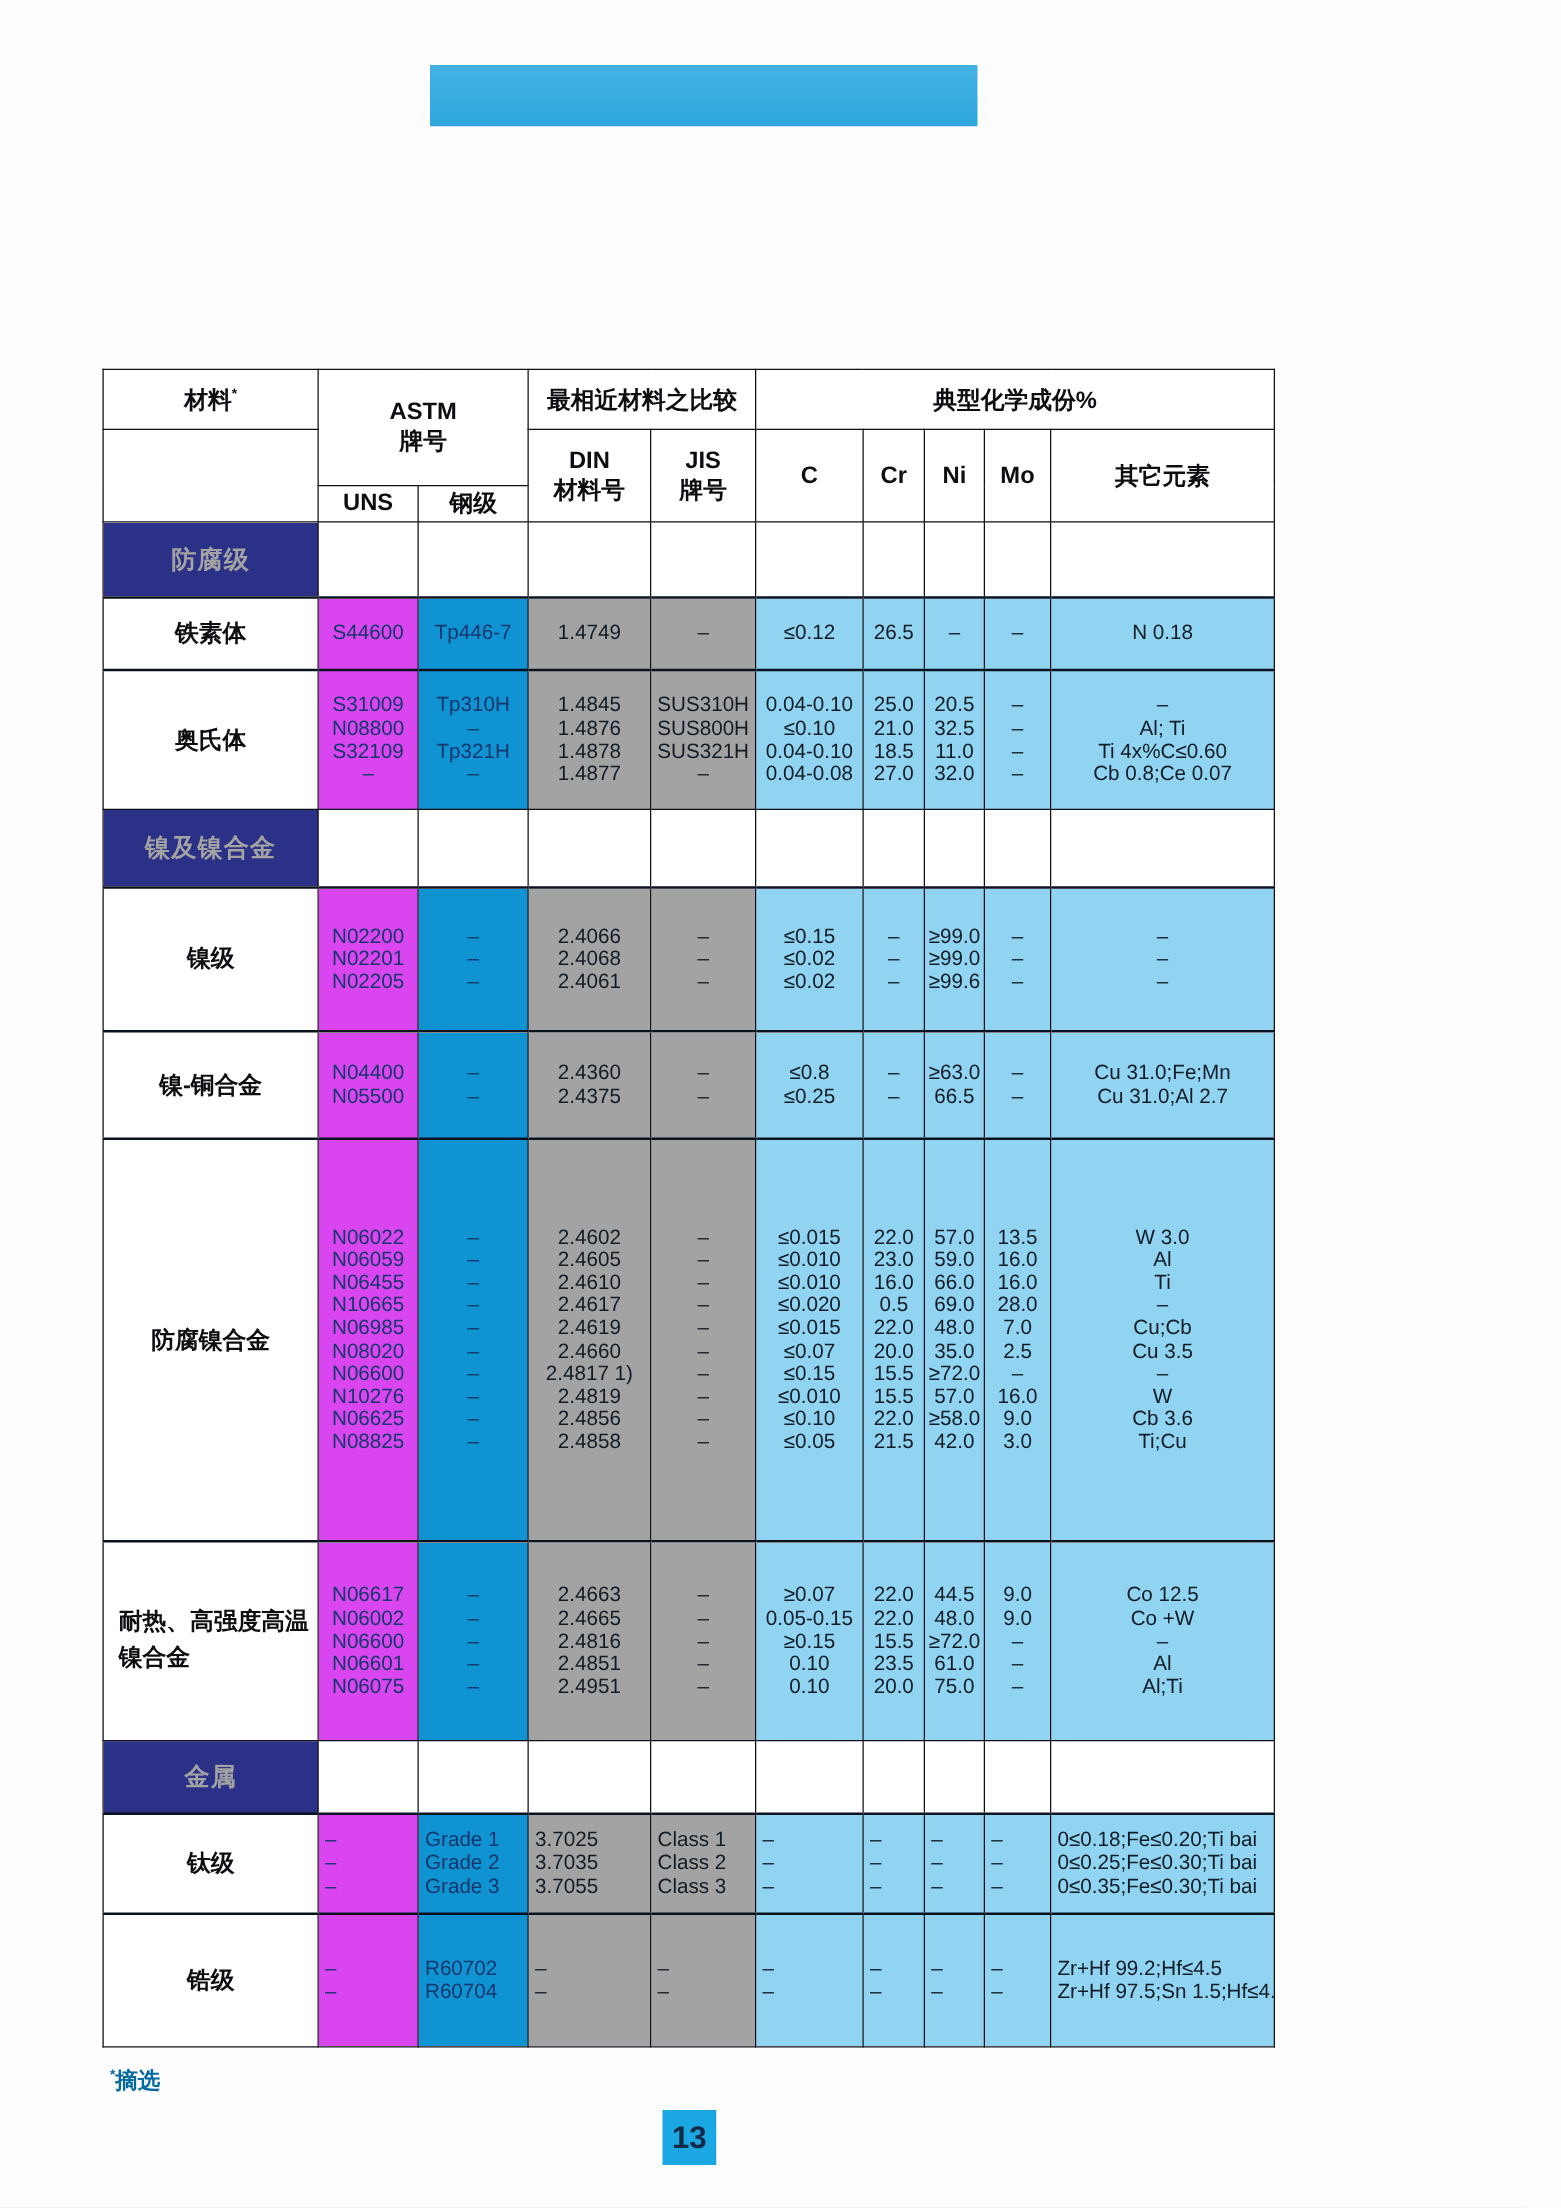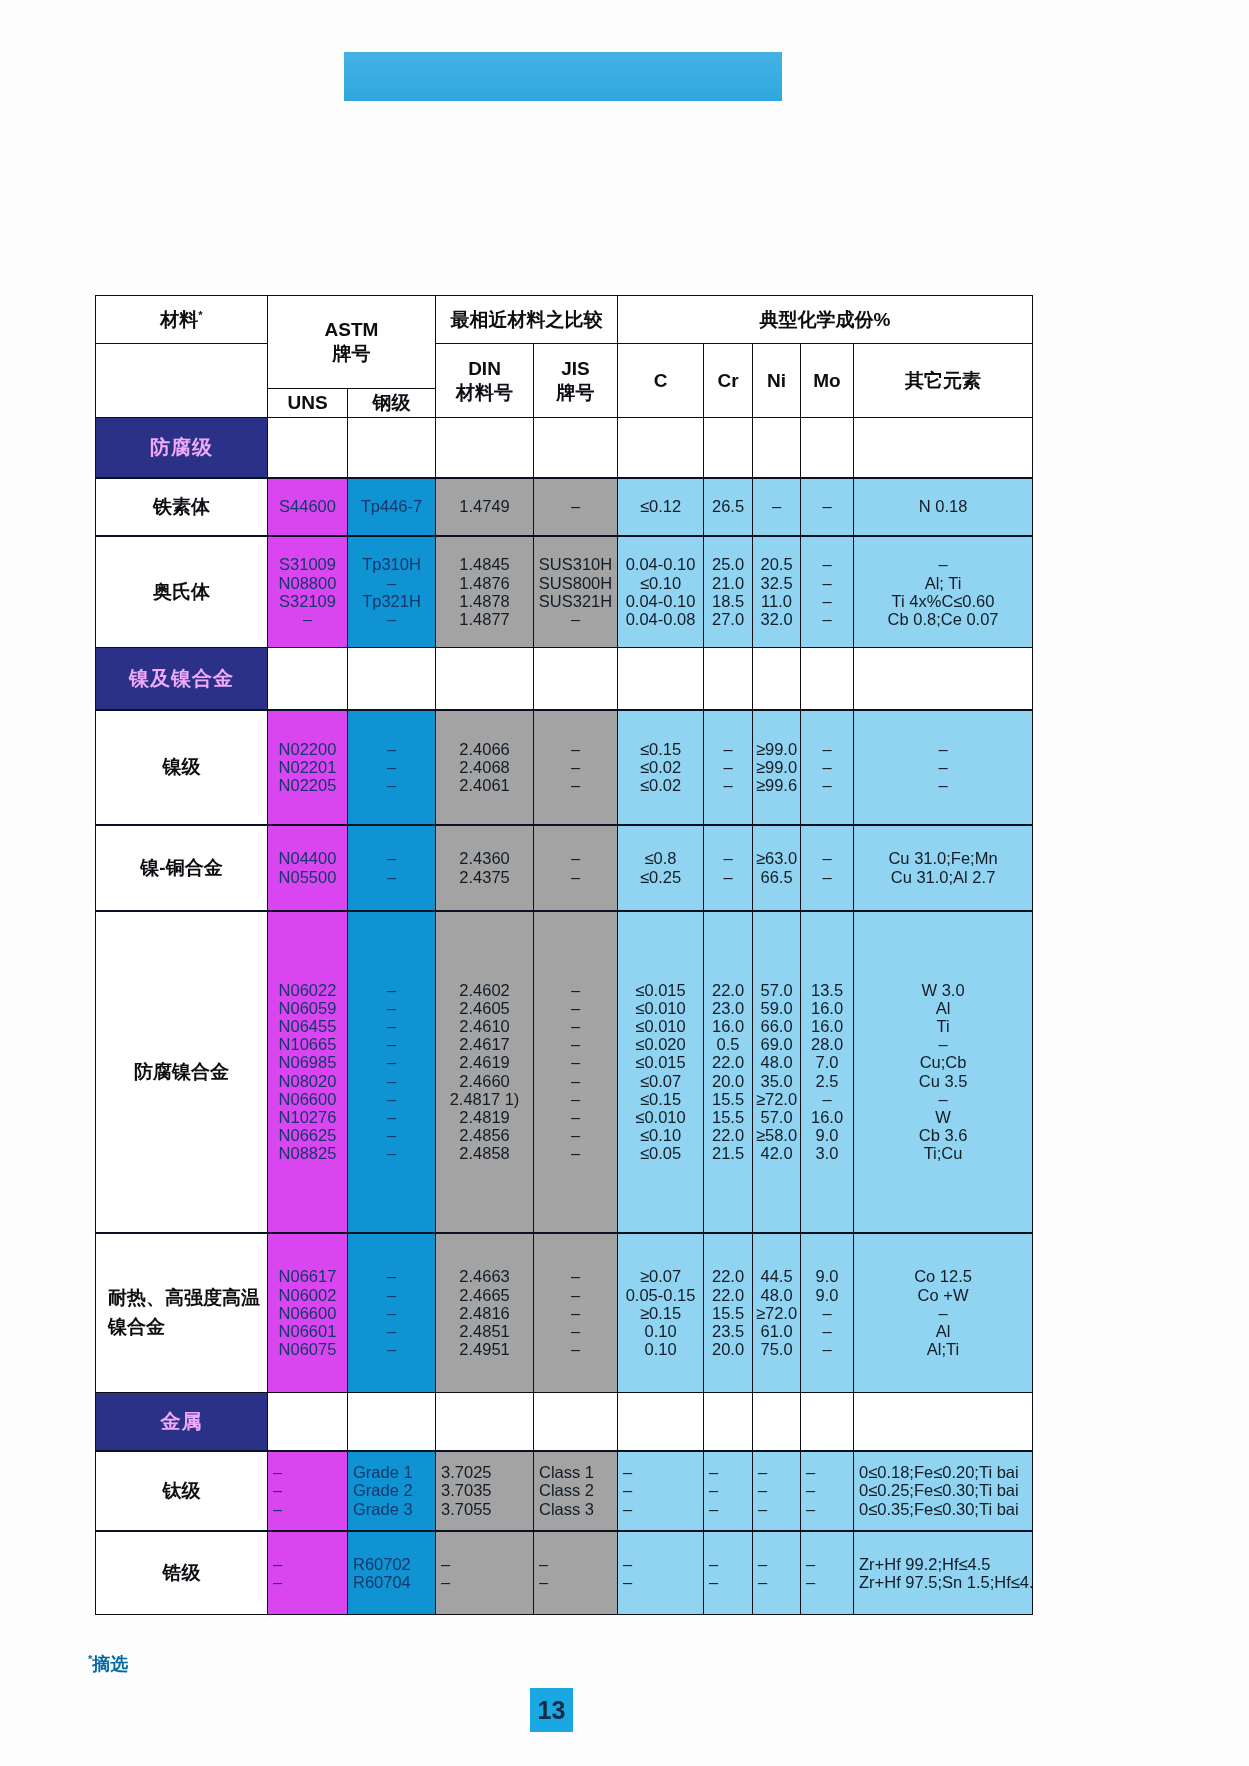--- a/index.html
+++ b/index.html
@@ -10,36 +10,36 @@
     font-family:"Liberation Sans","DejaVu Sans",sans-serif;
     color:#111;
     overflow:hidden;
     margin:0 auto;
   }
   .top-banner{
     position:absolute;left:344px;top:52px;width:438px;height:49px;
     background:linear-gradient(180deg,#45b2e4 0%,#2ea7de 100%);
   }
   .main-table{
-    position:absolute;left:95px;top:295px;
+    position:absolute;left:82px;top:295px;
     border-collapse:collapse;table-layout:fixed;
     width:937px;
   }
   .main-table td{
     border:1px solid #0e0e18;
     padding:0;vertical-align:middle;text-align:center;
     overflow:hidden;
   }
   
   .hdr{background:#ffffff;font-weight:bold;font-size:19px;color:#0d0d12;}
   .hdr sup{font-size:11px;}
   .two-line{line-height:1.25;}
   
   .section-cell{
-    background:#2b3186;color:#f0abfc;font-weight:bold;font-size:20px;
+    background:#2b3186;color:#a3a3a3;font-weight:bold;font-size:20px;
     letter-spacing:1px;
   }
   .section-empty{background:#ffffff;}
   .section-row td{border-top:1.5px solid #0e0e18;border-bottom:1.5px solid #0e0e18;}
   
   .band-row td{border-top:2px solid #0a1220;}
   .td-label{background:#ffffff;font-weight:bold;font-size:19px;color:#0d0d12;}
   .td-label.left{text-align:left;padding-left:12px;line-height:1.5;}
   .col-uns{background:#d946ef;}
   .col-grade{background:#0f93d2;}
@@ -676,21 +676,21 @@
             </div>
           </td>
           <td class="col-other">
             <div class="cell-stack">
               <div class="line">0≤0.18;Fe≤0.20;Ti bai</div>
               <div class="line">0≤0.25;Fe≤0.30;Ti bai</div>
               <div class="line">0≤0.35;Fe≤0.30;Ti bai</div>
             </div>
           </td>
         </tr>
-        <tr class="band-row other-left" style="height: 84px; margin-top: 44px;">
+        <tr class="band-row other-left" style="height: 107px; margin-top: 44px;">
           <td class="td-label">锆级</td>
           <td class="col-uns">
             <div class="cell-stack">
               <div class="line">–</div>
               <div class="line">–</div>
             </div>
           </td>
           <td class="col-grade">
             <div class="cell-stack">
               <div class="line">R60702</div>

